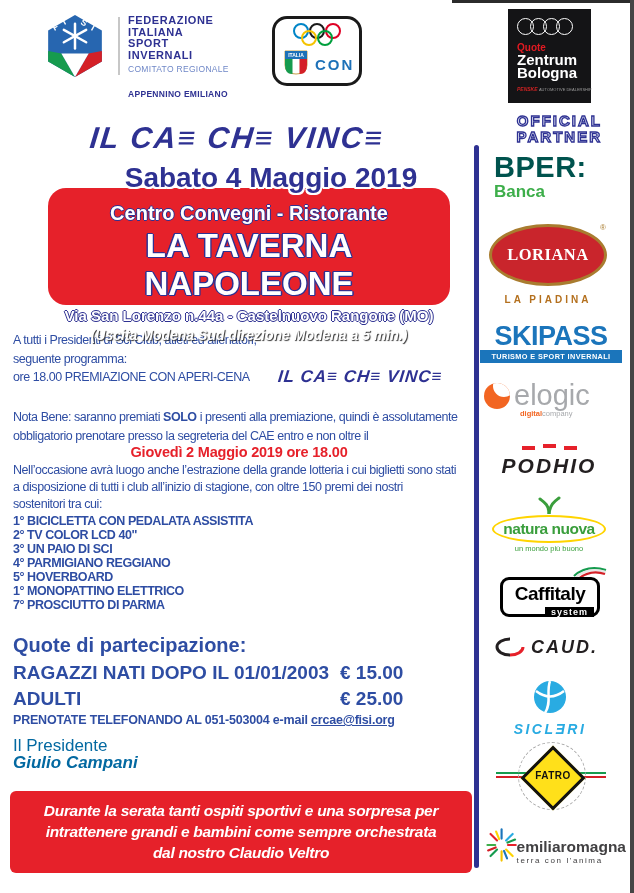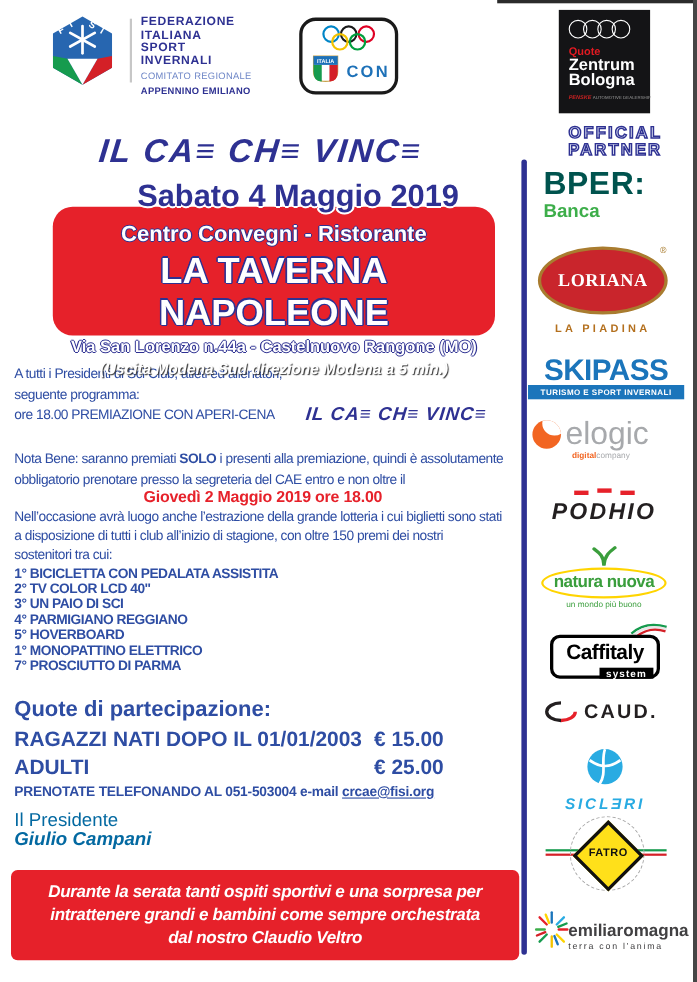--- a/index.html
+++ b/index.html
@@ -10,21 +10,21 @@
   
   .edge-right{position:absolute;right:0;top:0;width:4px;height:893px;background:#454545;}
   .edge-top{position:absolute;left:452px;top:0;width:182px;height:3px;background:#2b2b2b;}
 
   
   .fisi-logo{position:absolute;left:44px;top:12px;}
   .header-divider{position:absolute;left:118px;top:17px;width:2px;height:58px;background:#c7c7c7;}
   .fed-text{position:absolute;left:128px;top:15px;line-height:11.5px;}
   .fed-name{font-size:11px;font-weight:800;color:#2e3192;letter-spacing:.6px;}
   .fed-committee{font-size:8.5px;font-weight:400;color:#6f87c7;margin-top:3px;letter-spacing:.3px;}
-  .fed-region{font-size:8.5px;font-weight:800;color:#2e3192;margin-top:1px;letter-spacing:.3px;}
+  .fed-region{font-size:8.5px;font-weight:800;color:#2e3192;margin-top:13px;letter-spacing:.3px;}
 
   .coni-box{position:absolute;left:272px;top:16px;width:84px;height:64px;border:3px solid #1a1a1a;border-radius:15px;background:#fff;}
 
   
   .audi-box{position:absolute;left:508px;top:9px;width:83px;height:94px;background:#141416;box-sizing:border-box;padding:9px 8px 0 9px;}
   .audi-rings{display:flex;margin-bottom:7px;}
   .audi-ring{width:15px;height:15px;border:1.8px solid #fff;border-radius:50%;flex:none;}
   .audi-ring + .audi-ring{margin-left:-4px;}
   .audi-brand{color:#e21a22;font-size:10px;font-weight:700;margin-bottom:1px;}
   .audi-line{color:#fff;font-size:15px;font-weight:700;line-height:12.5px;}
@@ -89,21 +89,21 @@
     display:flex;align-items:center;justify-content:center;position:relative;}
   .loriana-main{font-family:"Liberation Serif",serif;font-size:16.5px;font-weight:700;color:#fff;letter-spacing:.5px;}
   .loriana-reg{position:absolute;top:-4px;right:-2px;font-size:8px;color:#a97c2f;}
   .loriana-sub{margin-top:8px;font-size:10px;font-weight:700;color:#b4701e;letter-spacing:3px;}
 
   .sp-skipass{left:480px;top:323px;width:142px;text-align:center;}
   .skipass-main{font-size:27px;font-weight:800;color:#1b75bb;letter-spacing:-.5px;line-height:26px;}
   .skipass-sub{background:#1b75bb;color:#fff;font-size:7.3px;font-weight:700;letter-spacing:.4px;padding:2px 0;margin-top:1px;}
 
   .sp-elogic{left:484px;top:381px;width:140px;}
-  .elogic-row{display:flex;align-items:center;}
+  .elogic-row{display:flex;align-items:flex-end;}
   .elogic-icon{width:26px;height:26px;border-radius:50%;background:#f26522;position:relative;overflow:hidden;flex:none;}
   .elogic-icon::after{content:'';position:absolute;width:22px;height:22px;border-radius:50%;background:#fff;top:-8px;right:-5px;}
   .elogic-main{font-size:29px;color:#a7a9ac;font-weight:400;margin-left:4px;line-height:28px;}
   .elogic-sub{margin-left:36px;font-size:7.5px;margin-top:0;}
   .elogic-sub .d{color:#f26522;font-weight:700;}
   .elogic-sub .c{color:#a7a9ac;}
 
   .sp-podhio{left:486px;top:446px;width:126px;text-align:center;}
   .podhio-dashes{display:flex;justify-content:center;gap:8px;height:6px;}
   .podhio-dash{width:13px;height:3.5px;background:#e6212a;display:inline-block;}
@@ -115,21 +115,21 @@
   .natura-main{font-size:15.5px;font-weight:700;color:#3a9e3c;letter-spacing:-.5px;}
   .natura-sub{font-size:7.5px;color:#3a9e3c;margin-top:1px;}
 
   .sp-caffitaly{left:500px;top:577px;width:100px;}
   .caffitaly-flag{position:absolute;right:-8px;top:-12px;}
   .caffitaly-box{border:3px solid #000;border-radius:9px;background:#fff;text-align:center;padding:3px 2px 9px;position:relative;}
   .caffitaly-main{font-size:19px;font-weight:800;color:#000;letter-spacing:-.5px;}
   .caffitaly-sub{position:absolute;right:3px;bottom:-3px;background:#000;color:#fff;font-size:9px;font-weight:700;padding:0 6px;letter-spacing:1px;}
 
   .sp-caud{left:494px;top:636px;display:flex;align-items:center;}
-  .caud-main{font-size:18px;font-weight:800;color:#231f20;letter-spacing:2px;margin-left:5px;}
+  .caud-main{font-size:18px;font-weight:800;font-style:italic;color:#231f20;letter-spacing:2px;margin-left:5px;}
 
   .sp-sicleri{left:508px;top:680px;width:84px;text-align:center;}
   .sicleri-main{margin-top:3px;font-size:14px;font-weight:800;font-style:italic;color:#29abe2;letter-spacing:2.5px;}
 
   .sp-fatro{left:496px;top:748px;width:110px;height:56px;}
   .fatro-stripes span{position:absolute;height:2px;width:30px;}
   .fatro-diamond{position:absolute;left:34px;top:7px;width:40px;height:40px;background:#ffe01a;border:3px solid #111;transform:rotate(45deg);}
   .fatro-arc{position:absolute;left:22px;top:-6px;width:66px;height:66px;border:1px dashed #aaa;border-radius:50%;}
   .fatro-main{position:absolute;left:34px;top:22px;width:46px;text-align:center;font-size:10px;font-weight:800;color:#111;letter-spacing:.5px;}
 

